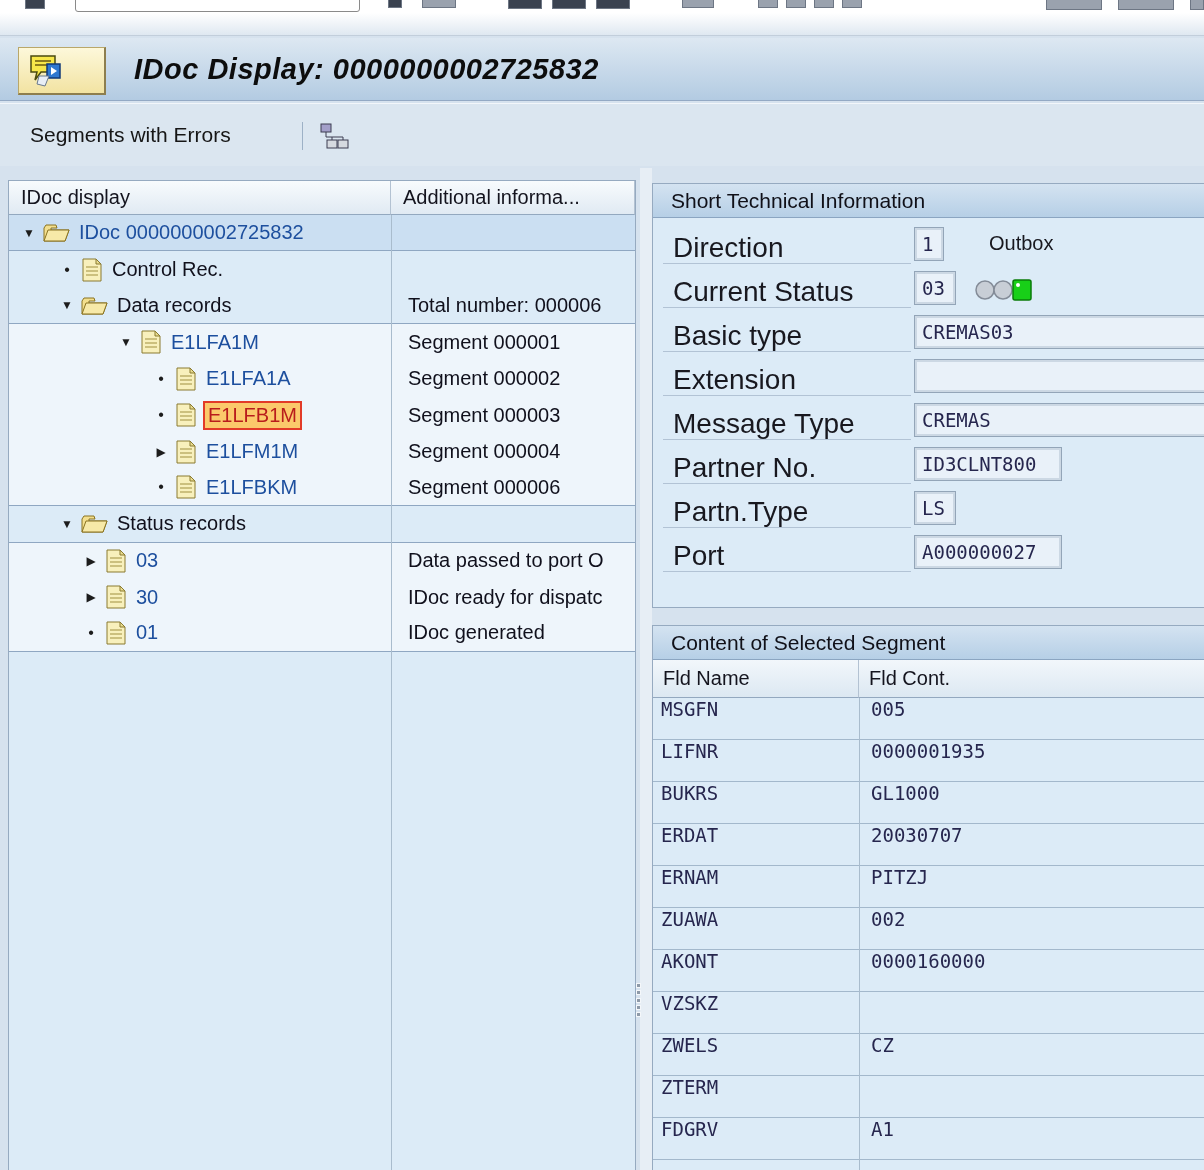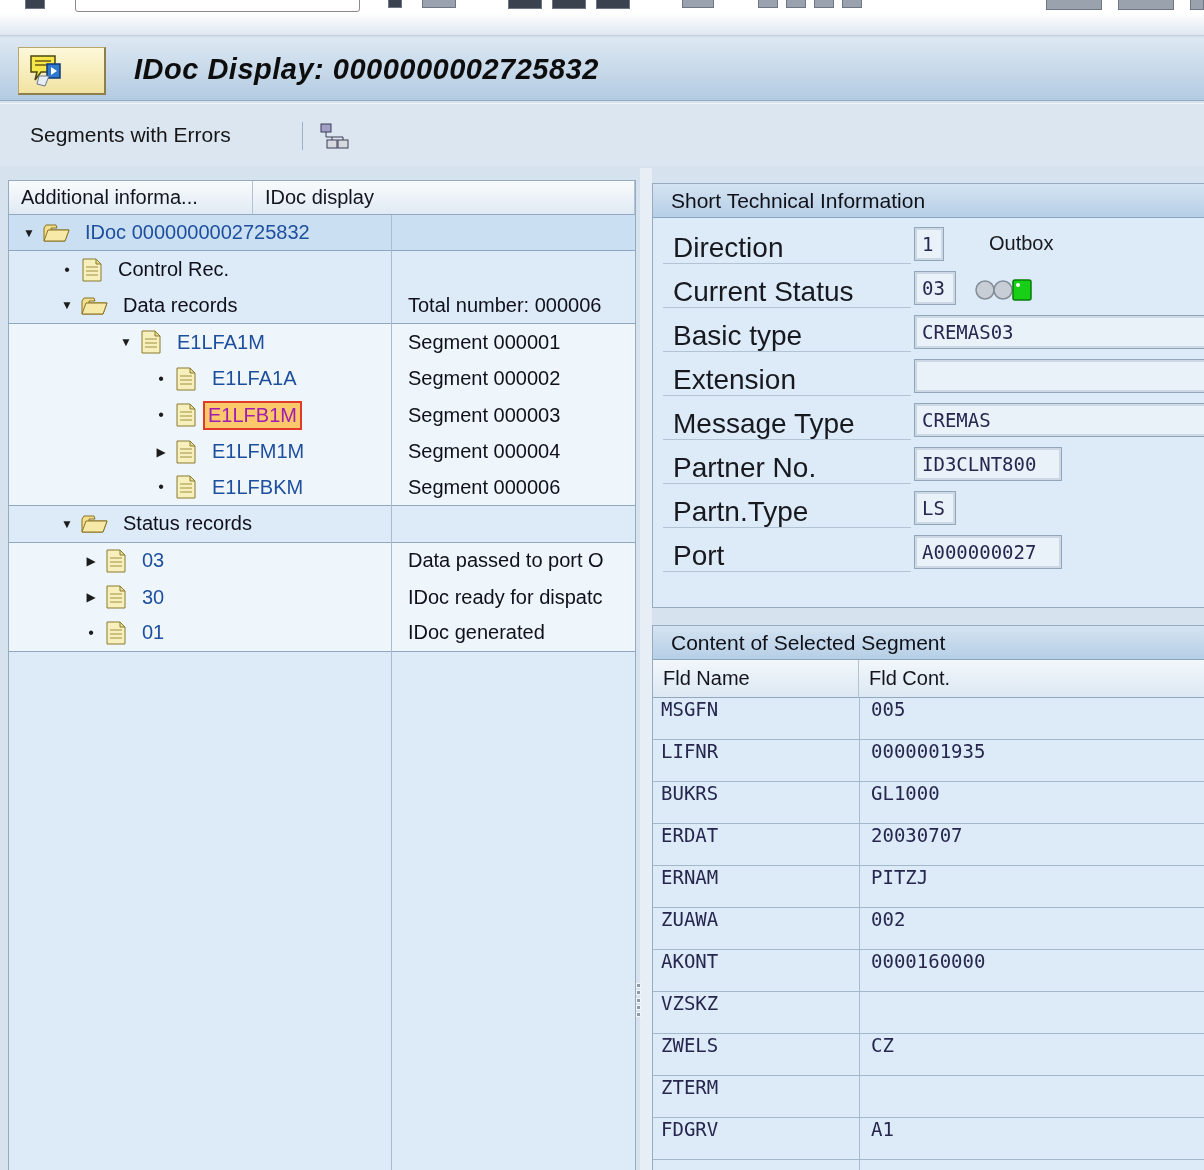--- a/index.html
+++ b/index.html
@@ -49,23 +49,23 @@
   .trow{position:relative;display:flex;align-items:center;height:36.4px;width:100%;}
   .bb{border-bottom:1px solid #8fa7c2;}
   .bgsel{background:#cbdff2;}
   .bga{background:#dcebf7;}
   .bgb{background:#eef5fb;}
   .exp{width:16px;flex:none;text-align:center;font-size:12px;color:#1c1c1c;line-height:1;}
   .leafdot{font-size:16px;}
   .i0 .exp{margin-left:12px;} .i1 .exp{margin-left:50px;} .i2 .exp{margin-left:74px;}
   .i3 .exp{margin-left:109px;} .i4 .exp{margin-left:144px;}
   .ticon{margin-left:6px;flex:none;display:flex;align-items:center;}
-  .tlabel{margin-left:15px;font-size:20px;white-space:nowrap;}
+  .tlabel{margin-left:9px;font-size:20px;white-space:nowrap;}
   .lnk{color:#1d4f9e;} .blk{color:#10101c;}
-  .hlnode{background:#fbc96b;border:2px solid #e23a28;color:#a21caf;padding:1px 3px;margin-left:6px;}
+  .hlnode{background:#fbc96b;border:2px solid #e23a28;color:#b91c1c;padding:1px 3px;margin-left:6px;}
   .tinfo{position:absolute;left:383px;top:0;height:100%;width:245px;display:flex;align-items:center;
          padding-left:16px;font-size:20px;color:#10101c;white-space:nowrap;overflow:hidden;}
 
   
   .splitbar{position:absolute;left:640px;top:168px;width:12px;height:1002px;background:#e7eef5;}
   .grip{position:absolute;left:636px;top:983px;width:8px;height:34px;
         display:flex;flex-direction:column;justify-content:space-between;}
   .grip i{display:block;width:5px;height:5px;background:#8e9aa8;border:1px solid #f4f7fa;}
 
   
@@ -146,22 +146,22 @@
       <rect x="3" y="3" width="10" height="8" fill="#a39fc9" stroke="#3c3c50"></rect>
       <path d="M8 11 V 16 H 25 M 14 16 V 19 M 25 16 V 19" fill="none" stroke="#3c3c50"></path>
       <rect x="9" y="19" width="10" height="8" fill="#d6dae0" stroke="#3c3c50"></rect>
       <rect x="20" y="19" width="10" height="8" fill="#d6dae0" stroke="#3c3c50"></rect>
     </svg>
   </div>
 </div>
 
 <div class="tree-panel">
   <div class="tree-head">
+    <div class="hcell hc1">IDoc display</div>
     <div class="hcell hc2">Additional informa...</div>
-    <div class="hcell hc1">IDoc display</div>
   </div>
 
   <div class="trow bgsel bb i0">
     <span class="exp">▼</span>
     <span class="ticon">
         <svg width="27" height="21" viewBox="0 0 27 21">
           <path d="M1 6 L1 19 L22 19 L26 8 L8 8 L8 6 L14 6 L13 3 L3 3 L1 6 Z" fill="#f3df8e" stroke="#8a7320"></path>
           <path d="M1 19 L5 8 L26 8 L22 19 Z" fill="#f7e9a8" stroke="#8a7320"></path>
         </svg>
       </span>

